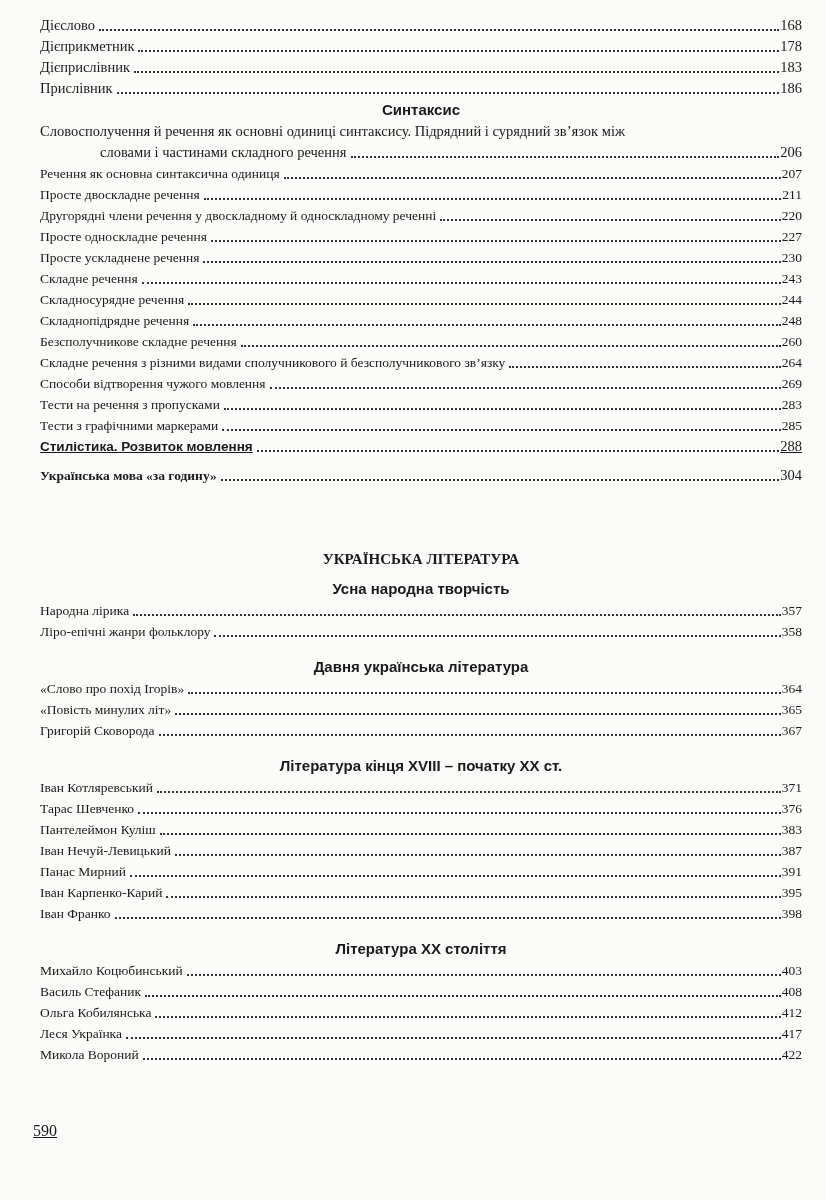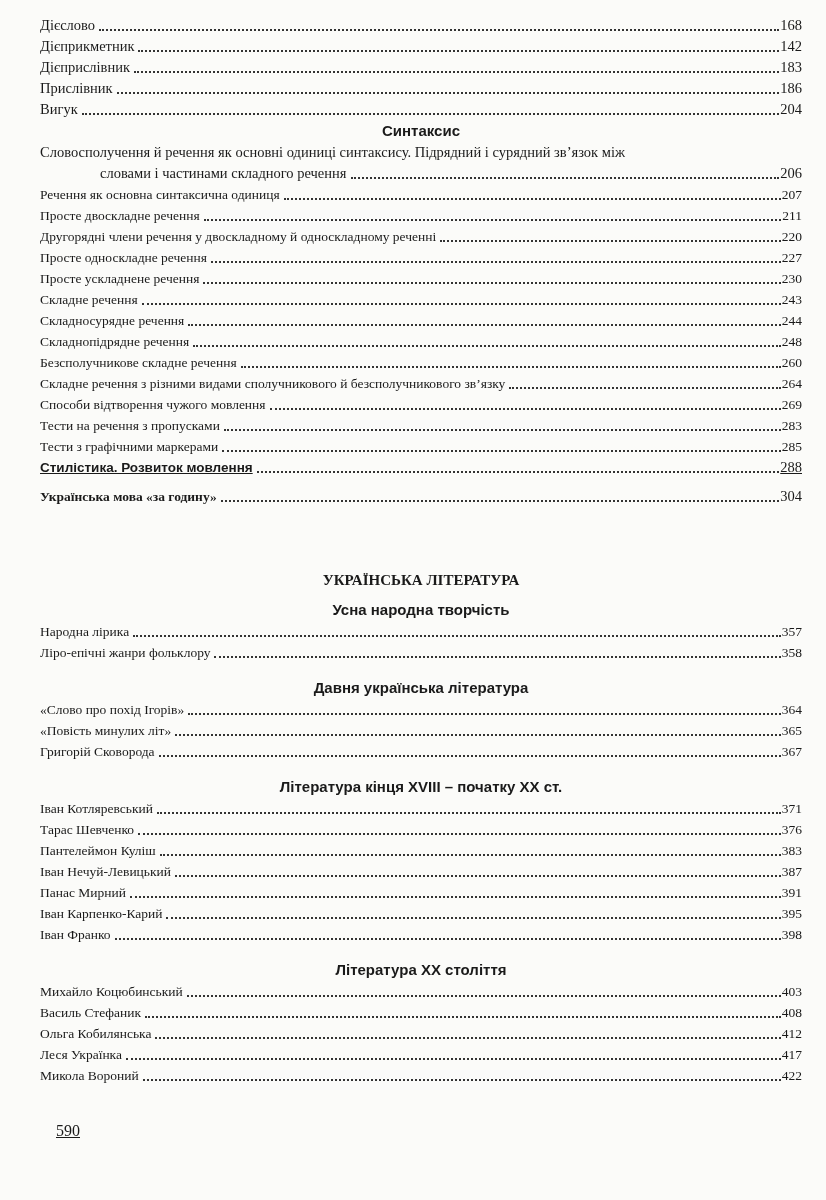--- a/index.html
+++ b/index.html
@@ -22,55 +22,50 @@
     .row.bold-sans { font-family: "Liberation Sans", "DejaVu Sans", sans-serif; font-weight: bold; font-size: 13.5px; text-decoration: underline; }
     .row.bold-serif { font-weight: bold; font-size: 13.5px; }
     .row.bold-sans .page-num, .row.bold-serif .page-num { font-family: "Liberation Serif", serif; font-weight: normal; font-size: 14.5px; }
     .multi-first { font-size: 14.5px; line-height: 21px; height: 21px; white-space: nowrap; }
     .indent { padding-left: 60px; }
     .heading {
       text-align: center; font-family: "Liberation Sans", "DejaVu Sans", sans-serif;
       font-weight: bold; font-size: 15px; line-height: 22px;
     }
     .heading.serif-caps { font-family: "Liberation Serif", serif; font-size: 15px; margin-top: 42px; }
-    .page-number-footer { position: absolute; left: 56px; top: 1122px; font-size: 16px; text-decoration: underline; }
+    .page-number-footer { position: absolute; left: 33px; top: 1122px; font-size: 16px; text-decoration: underline; }
     .gap-s { height: 8px; }
     .gap-m { height: 14px; }
     .gap-l { height: 20px; }
   </style>
 </head>
 <body>
 
 <div class="page">
 
   <div id="morph">
       <div class="row">
         <span class="title">Дієслово</span>
         <span class="leader"></span>
         <span class="page-num">168</span>
       </div>
       <div class="row">
         <span class="title">Дієприкметник</span>
         <span class="leader"></span>
-        <span class="page-num">142</span>
+        <span class="page-num">178</span>
       </div>
       <div class="row">
         <span class="title">Дієприслівник</span>
         <span class="leader"></span>
         <span class="page-num">183</span>
       </div>
       <div class="row">
         <span class="title">Прислівник</span>
         <span class="leader"></span>
         <span class="page-num">186</span>
-      </div>
-      <div class="row">
-        <span class="title">Вигук</span>
-        <span class="leader"></span>
-        <span class="page-num">204</span>
       </div>
     </div>
 
   <div class="heading">Синтаксис</div>
 
   <div>
     <div class="multi-first">Словосполучення й речення як основні одиниці синтаксису. Підрядний і сурядний зв’язок між</div>
     <div class="row indent">
       <span class="title">словами і частинами складного речення</span>
       <span class="leader"></span>

